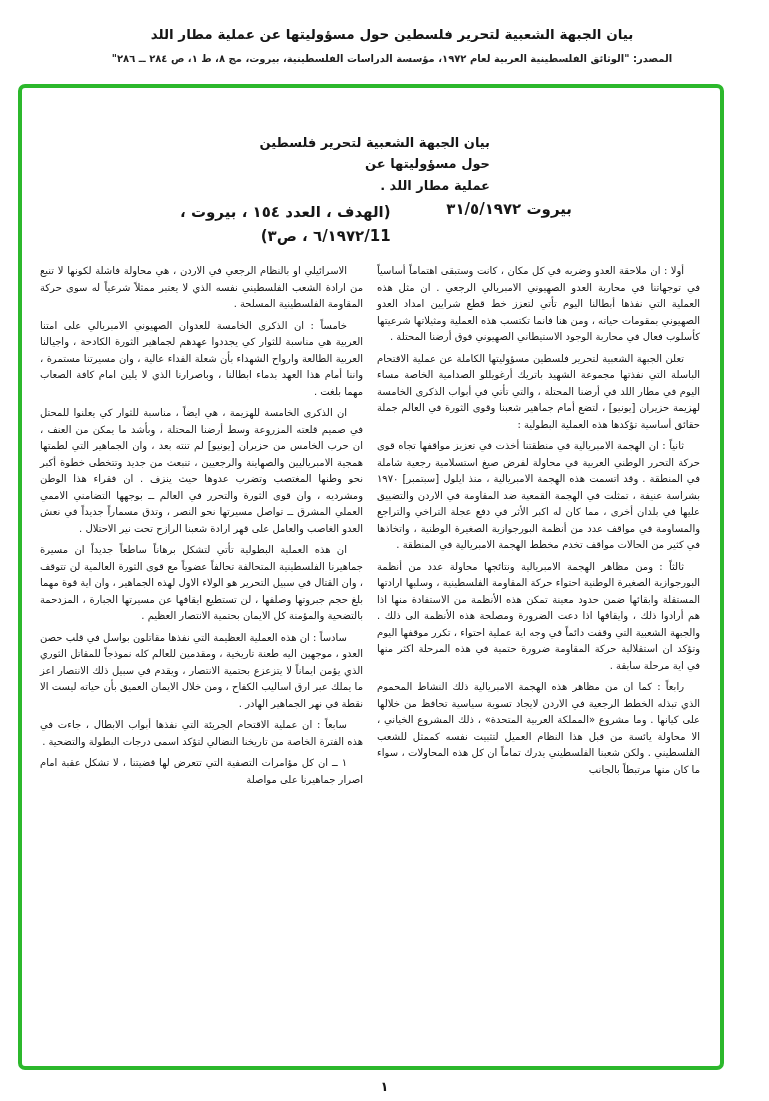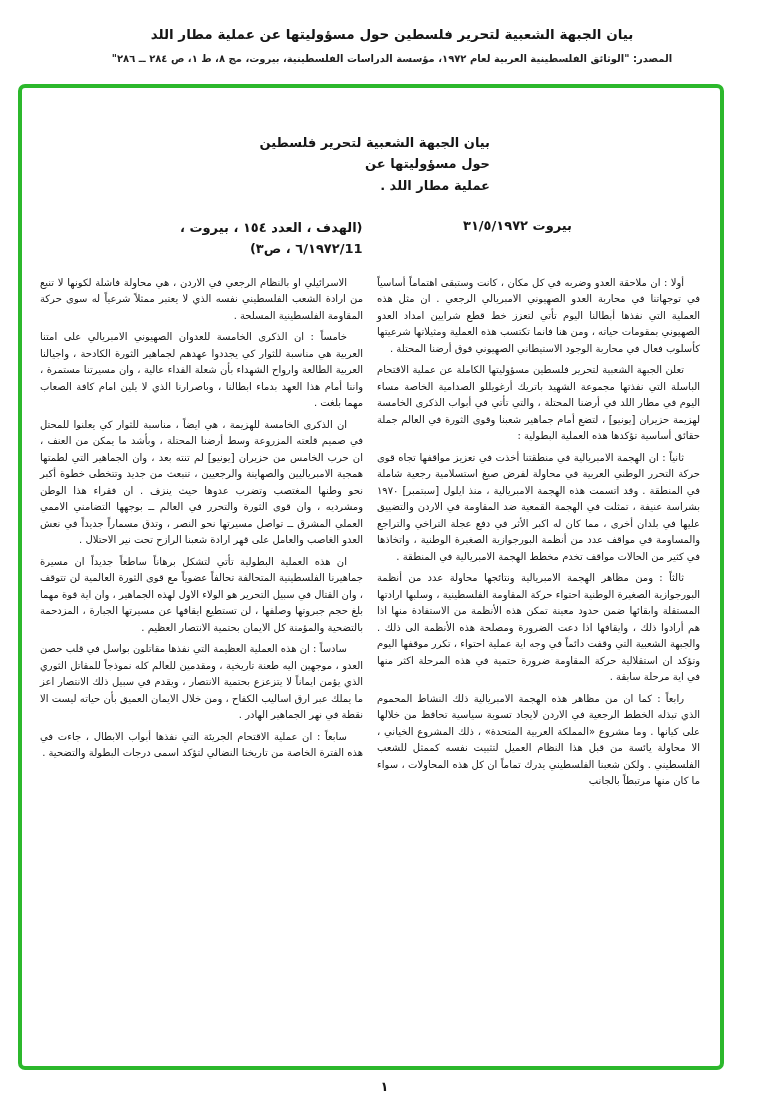--- a/index.html
+++ b/index.html
@@ -48,23 +48,23 @@
     direction: rtl;
     text-align: right;
     font-weight: bold;
     font-size: 13px;
     line-height: 1.65;
   }
   .dateline {
     display: flex;
     justify-content: space-between;
     align-items: flex-start;
-    margin-top: 22px;
+    margin-top: 4px;
     padding: 0 148px 0 158px;
-    font-size: 13px;
+    font-size: 15px;
     font-weight: 600;
   }
   .citation {
     direction: rtl;
     text-align: right;
     line-height: 1.6;
   }
   .place-date {
     direction: rtl;
     white-space: nowrap;
@@ -127,20 +127,21 @@
         <p>ثالثاً :  ومن مظاهر الهجمة الامبريالية ونتائجها محاولة عدد من أنظمة البورجوازية الصغيرة الوطنية احتواء حركة المقاومة الفلسطينية ، وسلبها ارادتها المستقلة وابقائها ضمن حدود معينة تمكن هذه الأنظمة من الاستفادة منها اذا هم أرادوا ذلك ، وايقافها اذا دعت الضرورة ومصلحة هذه الأنظمة الى ذلك . والجبهة الشعبية التي وقفت دائماً في وجه اية عملية احتواء ، تكرر موقفها اليوم وتؤكد ان استقلالية حركة المقاومة ضرورة حتمية في هذه المرحلة اكثر منها في اية مرحلة سابقة .</p>
         <p>رابعاً :  كما ان من مظاهر هذه الهجمة الامبريالية ذلك النشاط المحموم الذي تبذله الخطط الرجعية في الاردن لايجاد تسوية سياسية تحافظ من خلالها على كيانها . وما مشروع «المملكة العربية المتحدة» ، ذلك المشروع الخياني ، الا محاولة يائسة من قبل هذا النظام العميل لتثبيت نفسه كممثل للشعب الفلسطيني . ولكن شعبنا الفلسطيني يدرك تماماً ان كل هذه المحاولات ، سواء ما كان منها مرتبطاً بالجانب</p>
       </div>
       <div class="col">
         <p>الاسرائيلي او بالنظام الرجعي في الاردن ، هي محاولة فاشلة لكونها لا تنبع من ارادة الشعب الفلسطيني نفسه الذي لا يعتبر ممثلاً شرعياً له سوى حركة المقاومة الفلسطينية المسلحة .</p>
         <p>خامساً :  ان الذكرى الخامسة للعدوان الصهيوني الامبريالي على امتنا العربية هي مناسبة للثوار كي يجددوا عهدهم لجماهير الثورة الكادحة ، واجيالنا العربية الطالعة وارواح الشهداء بأن شعلة الفداء عالية ، وان مسيرتنا مستمرة ، واننا أمام هذا العهد بدماء ابطالنا ، وباصرارنا الذي لا يلين امام كافة الصعاب مهما بلغت .</p>
         <p>ان الذكرى الخامسة للهزيمة ، هي ايضاً ، مناسبة للثوار كي يعلنوا للمحتل في صميم قلعته المزروعة وسط أرضنا المحتلة ، وبأشد ما يمكن من العنف ، ان حرب الخامس من حزيران [يونيو] لم تنته بعد ، وان الجماهير التي لطمتها همجية الامبرياليين والصهاينة والرجعيين ، تنبعث من جديد وتتخطى خطوة أكبر نحو وطنها المغتصب وتضرب عدوها حيث ينزف . ان فقراء هذا الوطن ومشرديه ، وان قوى الثورة والتحرر في العالم ــ بوجهها التضامني الاممي العملي المشرق ــ تواصل مسيرتها نحو النصر ، وتدق مسماراً جديداً في نعش العدو الغاصب والعامل على قهر ارادة شعبنا الرازح تحت نير الاحتلال .</p>
         <p>ان هذه العملية البطولية تأتي لتشكل برهاناً ساطعاً جديداً ان مسيرة جماهيرنا الفلسطينية المتحالفة تحالفاً عضوياً مع قوى الثورة العالمية لن تتوقف ، وان القتال في سبيل التحرير هو الولاء الاول لهذه الجماهير ، وان اية قوة مهما بلغ حجم جبروتها وصلفها ، لن تستطيع ايقافها عن مسيرتها الجبارة ، المزدحمة بالتضحية والمؤمنة كل الايمان بحتمية الانتصار العظيم .</p>
         <p>سادساً :  ان هذه العملية العظيمة التي نفذها مقاتلون بواسل في قلب حصن العدو ، موجهين اليه طعنة تاريخية ، ومقدمين للعالم كله نموذجاً للمقاتل الثوري الذي يؤمن ايماناً لا يتزعزع بحتمية الانتصار ، ويقدم في سبيل ذلك الانتصار اعز ما يملك عبر ارق اساليب الكفاح ، ومن خلال الايمان العميق بأن حياته ليست الا نقطة في نهر الجماهير الهادر .</p>
         <p>سابعاً :  ان عملية الاقتحام الجريئة التي نفذها أبواب الابطال ، جاءت في هذه الفترة الخاصة من تاريخنا النضالي لتؤكد اسمى درجات البطولة والتضحية .</p>
+        <p>١ ــ ان كل مؤامرات التصفية التي تتعرض لها قضيتنا ، لا تشكل عقبة امام اصرار جماهيرنا على مواصلة</p>
       </div>
     </div>
 
   </div>
 
   <div class="page-number">١</div>
 
 </div>
 
 </body></html>

